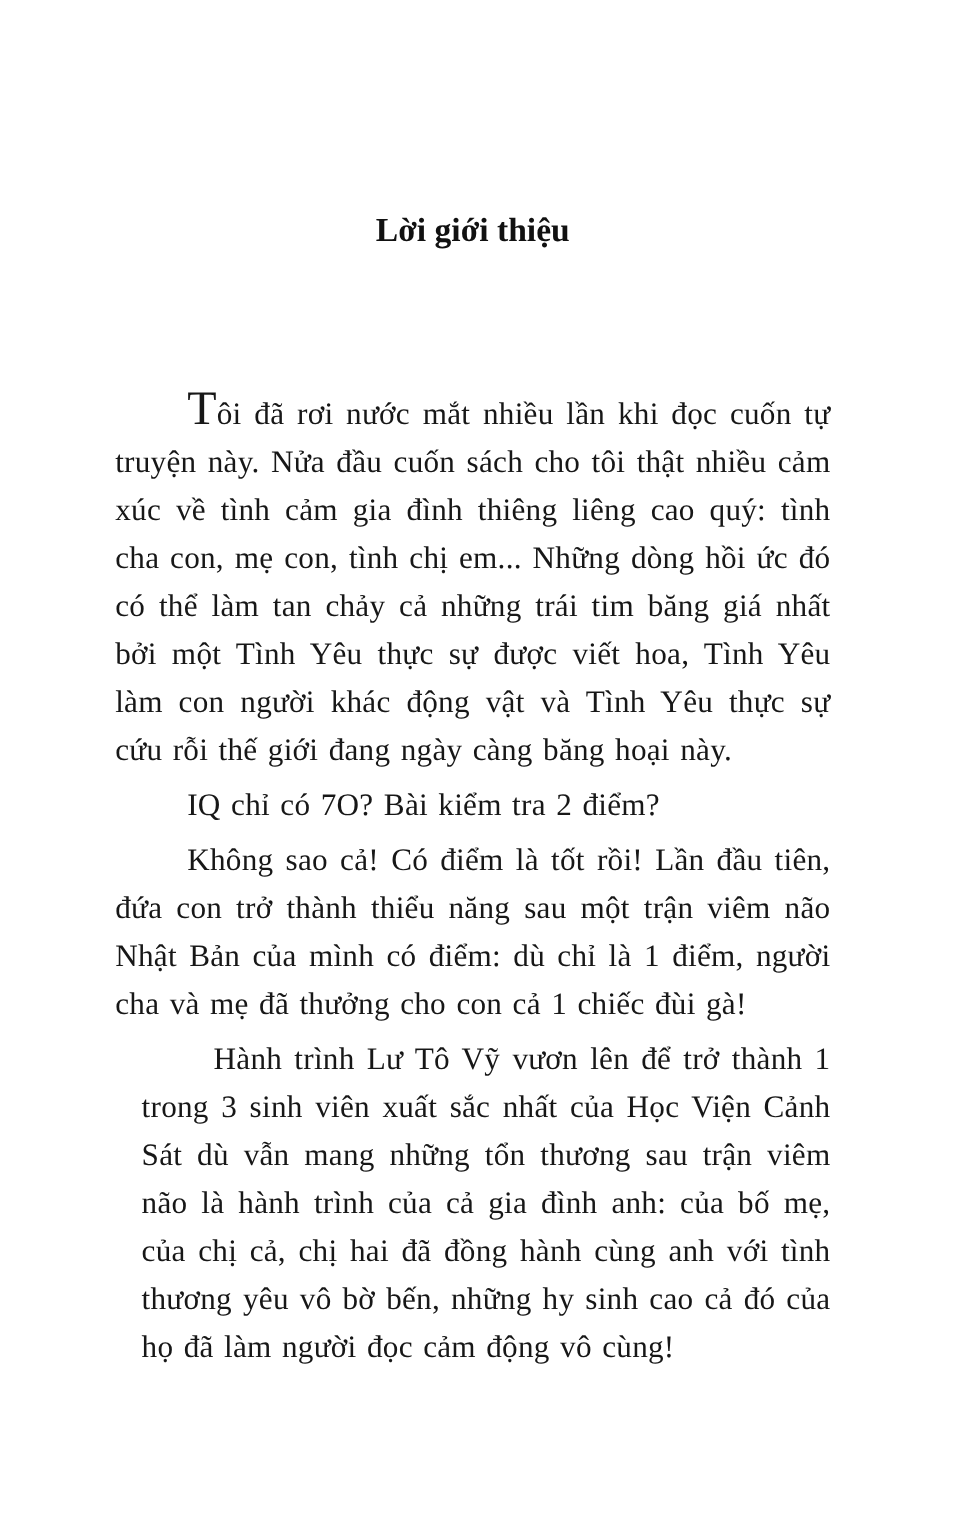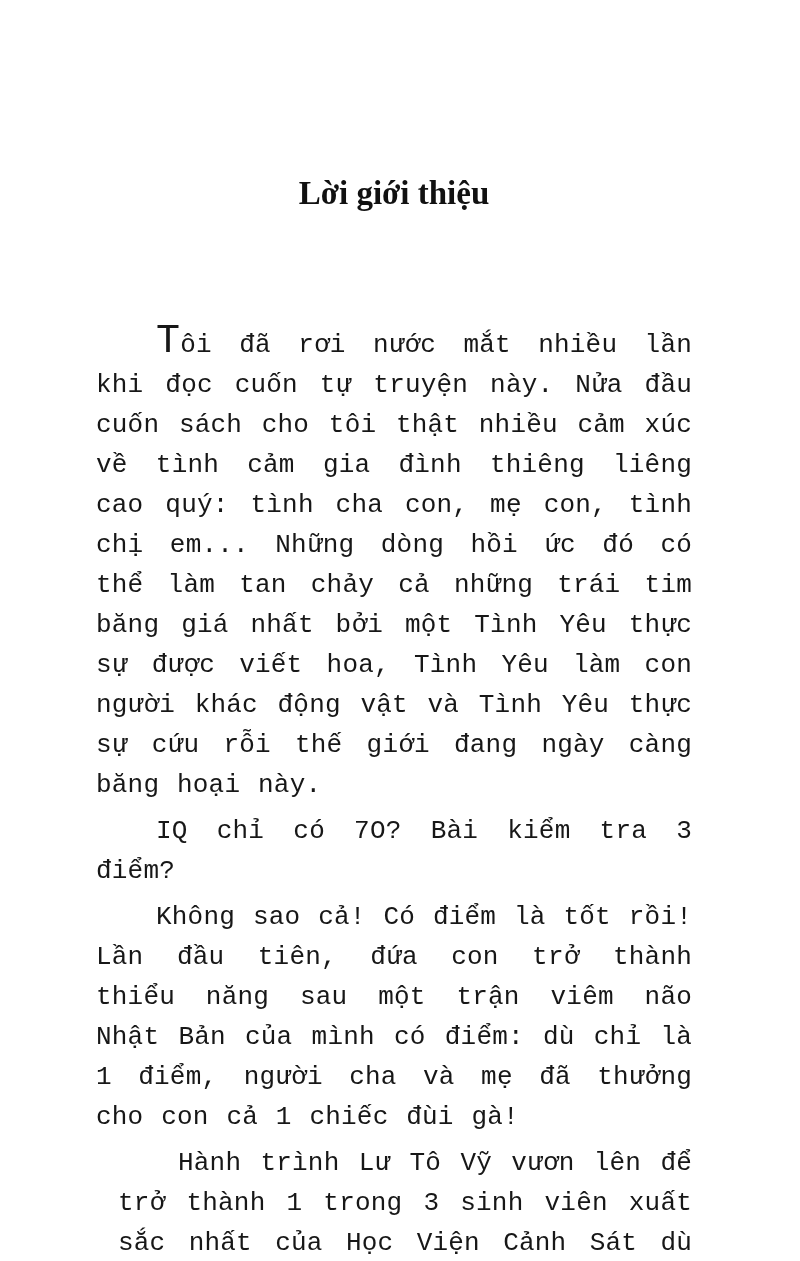--- a/index.html
+++ b/index.html
@@ -17,37 +17,36 @@
     color: #161616;
   }
   .text-block {
     position: absolute;
     top: 173px;
     left: 96px;
     width: 596px;
   }
   h1.chapter-title {
     margin: 0 0 112px 0;
-    font-size: 33px;
+    font-size: 28px;
     line-height: 40px;
     font-weight: 700;
     text-align: center;
     letter-spacing: 0px;
     color: #111111;
   }
   p.body-para {
     margin: 0 0 6px 0;
     font-size: 26px;
     line-height: 40px;
     text-align: justify;
     text-indent: 60px;
     letter-spacing: 0.2px;
     word-spacing: 2px;
     color: #171717;
-    font-family: Liberation Mono, monospace;
   }
   p.body-para:last-child {
     margin-bottom: 0;
     margin-left: 22px;
   }
   .initial-cap {
     font-size: 40px;
     line-height: 0;
     vertical-align: baseline;
   }
@@ -55,20 +54,20 @@
 </head>
 <body>
 
 <div class="page">
   <div class="text-block">
 
     <h1 class="chapter-title">Lời giới thiệu</h1>
 
     <p class="body-para"><span class="initial-cap">T</span><span>ôi đã rơi nước mắt nhiều lần khi đọc cuốn tự truyện này. Nửa đầu cuốn sách cho tôi thật nhiều cảm xúc về tình cảm gia đình thiêng liêng cao quý: tình cha con, mẹ con, tình chị em... Những dòng hồi ức đó có thể làm tan chảy cả những trái tim băng giá nhất bởi một Tình Yêu thực sự được viết hoa, Tình Yêu làm con người khác động vật và Tình Yêu thực sự cứu rỗi thế giới đang ngày càng băng hoại này.</span></p>
 
-    <p class="body-para"><span>IQ chỉ có 7O? Bài kiểm tra 3 điểm?</span></p>
+    <p class="body-para"><span>IQ chỉ có 7O? Bài kiểm tra 2 điểm?</span></p>
 
     <p class="body-para"><span>Không sao cả! Có điểm là tốt rồi! Lần đầu tiên, đứa con trở thành thiểu năng sau một trận viêm não Nhật Bản của mình có điểm: dù chỉ là 1 điểm, người cha và mẹ đã thưởng cho con cả 1 chiếc đùi gà!</span></p>
 
     <p class="body-para"><span>Hành trình Lư Tô Vỹ vươn lên để trở thành 1 trong 3 sinh viên xuất sắc nhất của Học Viện Cảnh Sát dù vẫn mang những tổn thương sau trận viêm não là hành trình của cả gia đình anh: của bố mẹ, của chị cả, chị hai đã đồng hành cùng anh với tình thương yêu vô bờ bến, những hy sinh cao cả đó của họ đã làm người đọc cảm động vô cùng!</span></p>
 
   </div>
 </div>
 
 </body></html>

